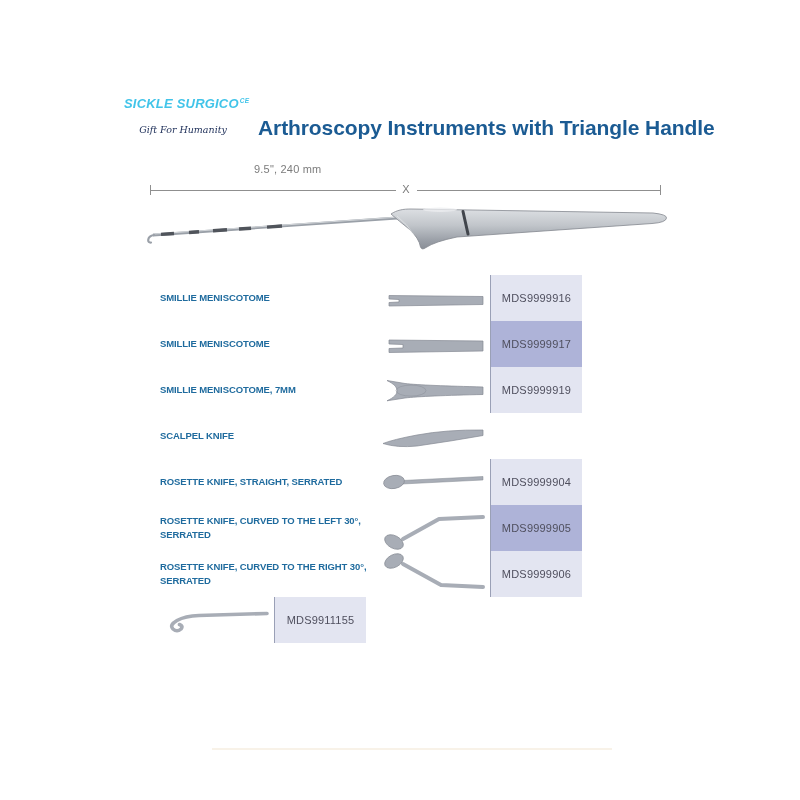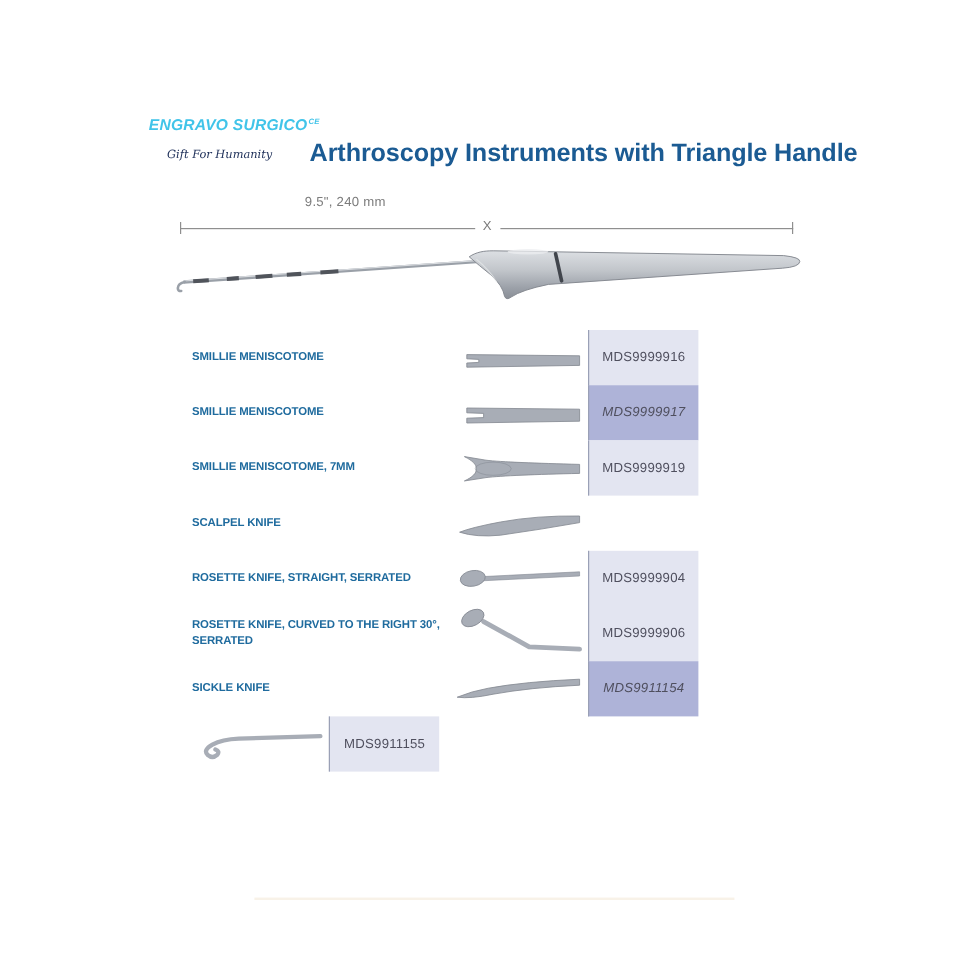--- a/index.html
+++ b/index.html
@@ -33,32 +33,32 @@
   .dim-x{position:absolute;left:398px;top:183px;width:16px;text-align:center;font-size:11px;color:#7c7c7c;}
   .instrument-main{position:absolute;left:145px;top:196px;}
 
   
   .table{position:absolute;left:160px;top:275px;width:436px;}
   .row{display:flex;height:46px;}
   .cell-label{width:216px;display:flex;align-items:center;font-size:9.5px;font-weight:bold;color:var(--label-blue);letter-spacing:-.1px;line-height:1.45;padding-right:2px;box-sizing:border-box;text-transform:uppercase;}
   .cell-thumb{width:114px;display:flex;align-items:center;justify-content:center;}
   .cell-code{width:92px;display:flex;align-items:center;justify-content:center;font-size:11px;color:#4f4f5e;letter-spacing:.2px;border-left:1px solid #9aa0b6;box-sizing:border-box;}
   .shade-light{background:var(--cell-light);}
-  .shade-dark{background:var(--cell-dark);font-style:italic;}
+  .shade-dark{background:var(--cell-dark);}
 
   .faint-line{position:absolute;left:212px;top:748px;width:400px;height:2px;background:#f6efe2;opacity:.8;}
 </style>
 </head>
 <body>
 
 <div class="page">
 
   <div class="logo">
     <div class="logo-line">
-      <span>ENGRAVO SURGICO</span><sup class="logo-mark">CE</sup>
+      <span>SICKLE SURGICO</span><sup class="logo-mark">CE</sup>
     </div>
     <div class="logo-tagline">Gift For Humanity</div>
   </div>
 
   <h1 class="title">Arthroscopy Instruments with Triangle Handle</h1>
 
   <span class="dim-label">9.5", 240 mm</span>
   <div class="dim-rule left"></div>
   <div class="dim-rule right"></div>
   <div class="dim-tick left"></div>
@@ -140,41 +140,42 @@
     <div class="cell-label">ROSETTE KNIFE, STRAIGHT, SERRATED</div>
     <div class="cell-thumb">
           <svg width="112" height="44" viewBox="0 0 112 44">
             <path d="M25,20.5 L106,16.5 L106,20 L25,24 Z" fill="#a8adb6" stroke="#858a93" stroke-width="0.5"></path>
             <ellipse cx="17" cy="22" rx="10.5" ry="6.5" transform="rotate(-10 17 22)" fill="#a8adb6" stroke="#858a93" stroke-width="0.7"></ellipse>
           </svg>
         </div>
     <div class="cell-code shade-light">MDS9999904</div>
   </div>
 
+  <div class="row">
+    <div class="cell-label">ROSETTE KNIFE, CURVED  TO THE LEFT 30°, SERRATED</div>
+    <div class="cell-thumb">
+          <svg width="112" height="44" viewBox="0 0 112 44">
+            <path d="M106,11 L62,13 L26,33" fill="none" stroke="#a8adb6" stroke-width="4" stroke-linejoin="round" stroke-linecap="round"></path>
+            <ellipse cx="17" cy="36" rx="10" ry="6.3" transform="rotate(28 17 36)" fill="#a8adb6" stroke="#858a93" stroke-width="0.7"></ellipse>
+          </svg>
+        </div>
+    <div class="cell-code shade-dark">MDS9999905</div>
+  </div>
 
   <div class="row">
     <div class="cell-label">ROSETTE KNIFE, CURVED  TO THE RIGHT 30°, SERRATED</div>
     <div class="cell-thumb">
           <svg width="112" height="44" viewBox="0 0 112 44">
             <path d="M106,35 L64,33 L26,12" fill="none" stroke="#a8adb6" stroke-width="4" stroke-linejoin="round" stroke-linecap="round"></path>
             <ellipse cx="17" cy="9" rx="10" ry="6.3" transform="rotate(-28 17 9)" fill="#a8adb6" stroke="#858a93" stroke-width="0.7"></ellipse>
           </svg>
         </div>
     <div class="cell-code shade-light">MDS9999906</div>
   </div>
 
-  <div class="row">
-    <div class="cell-label">SICKLE KNIFE</div>
-    <div class="cell-thumb">
-          <svg width="112" height="44" viewBox="0 0 112 44">
-            <path d="M4,29 Q16,24 30,21.5 Q60,16 106,14 L106,19 Q64,21 34,26.5 Q15,30.5 4,29 Z" fill="#a8adb6" stroke="#858a93" stroke-width="0.7"></path>
-          </svg>
-        </div>
-    <div class="cell-code shade-dark">MDS9911154</div>
-  </div>
 
   <div class="row">
     <div class="cell-thumb">
           <svg width="112" height="44" viewBox="0 0 112 44">
             <path d="M106,15.5 L38,17.5 Q24,18 16,22.5 Q8,27 12,31 Q16,34.5 20,31 Q22.5,28 18.5,26.5" fill="none" stroke="#a8adb6" stroke-width="3.6" stroke-linecap="round"></path>
           </svg>
         </div>
     <div class="cell-code shade-light">MDS9911155</div>
   </div>
 </section>

